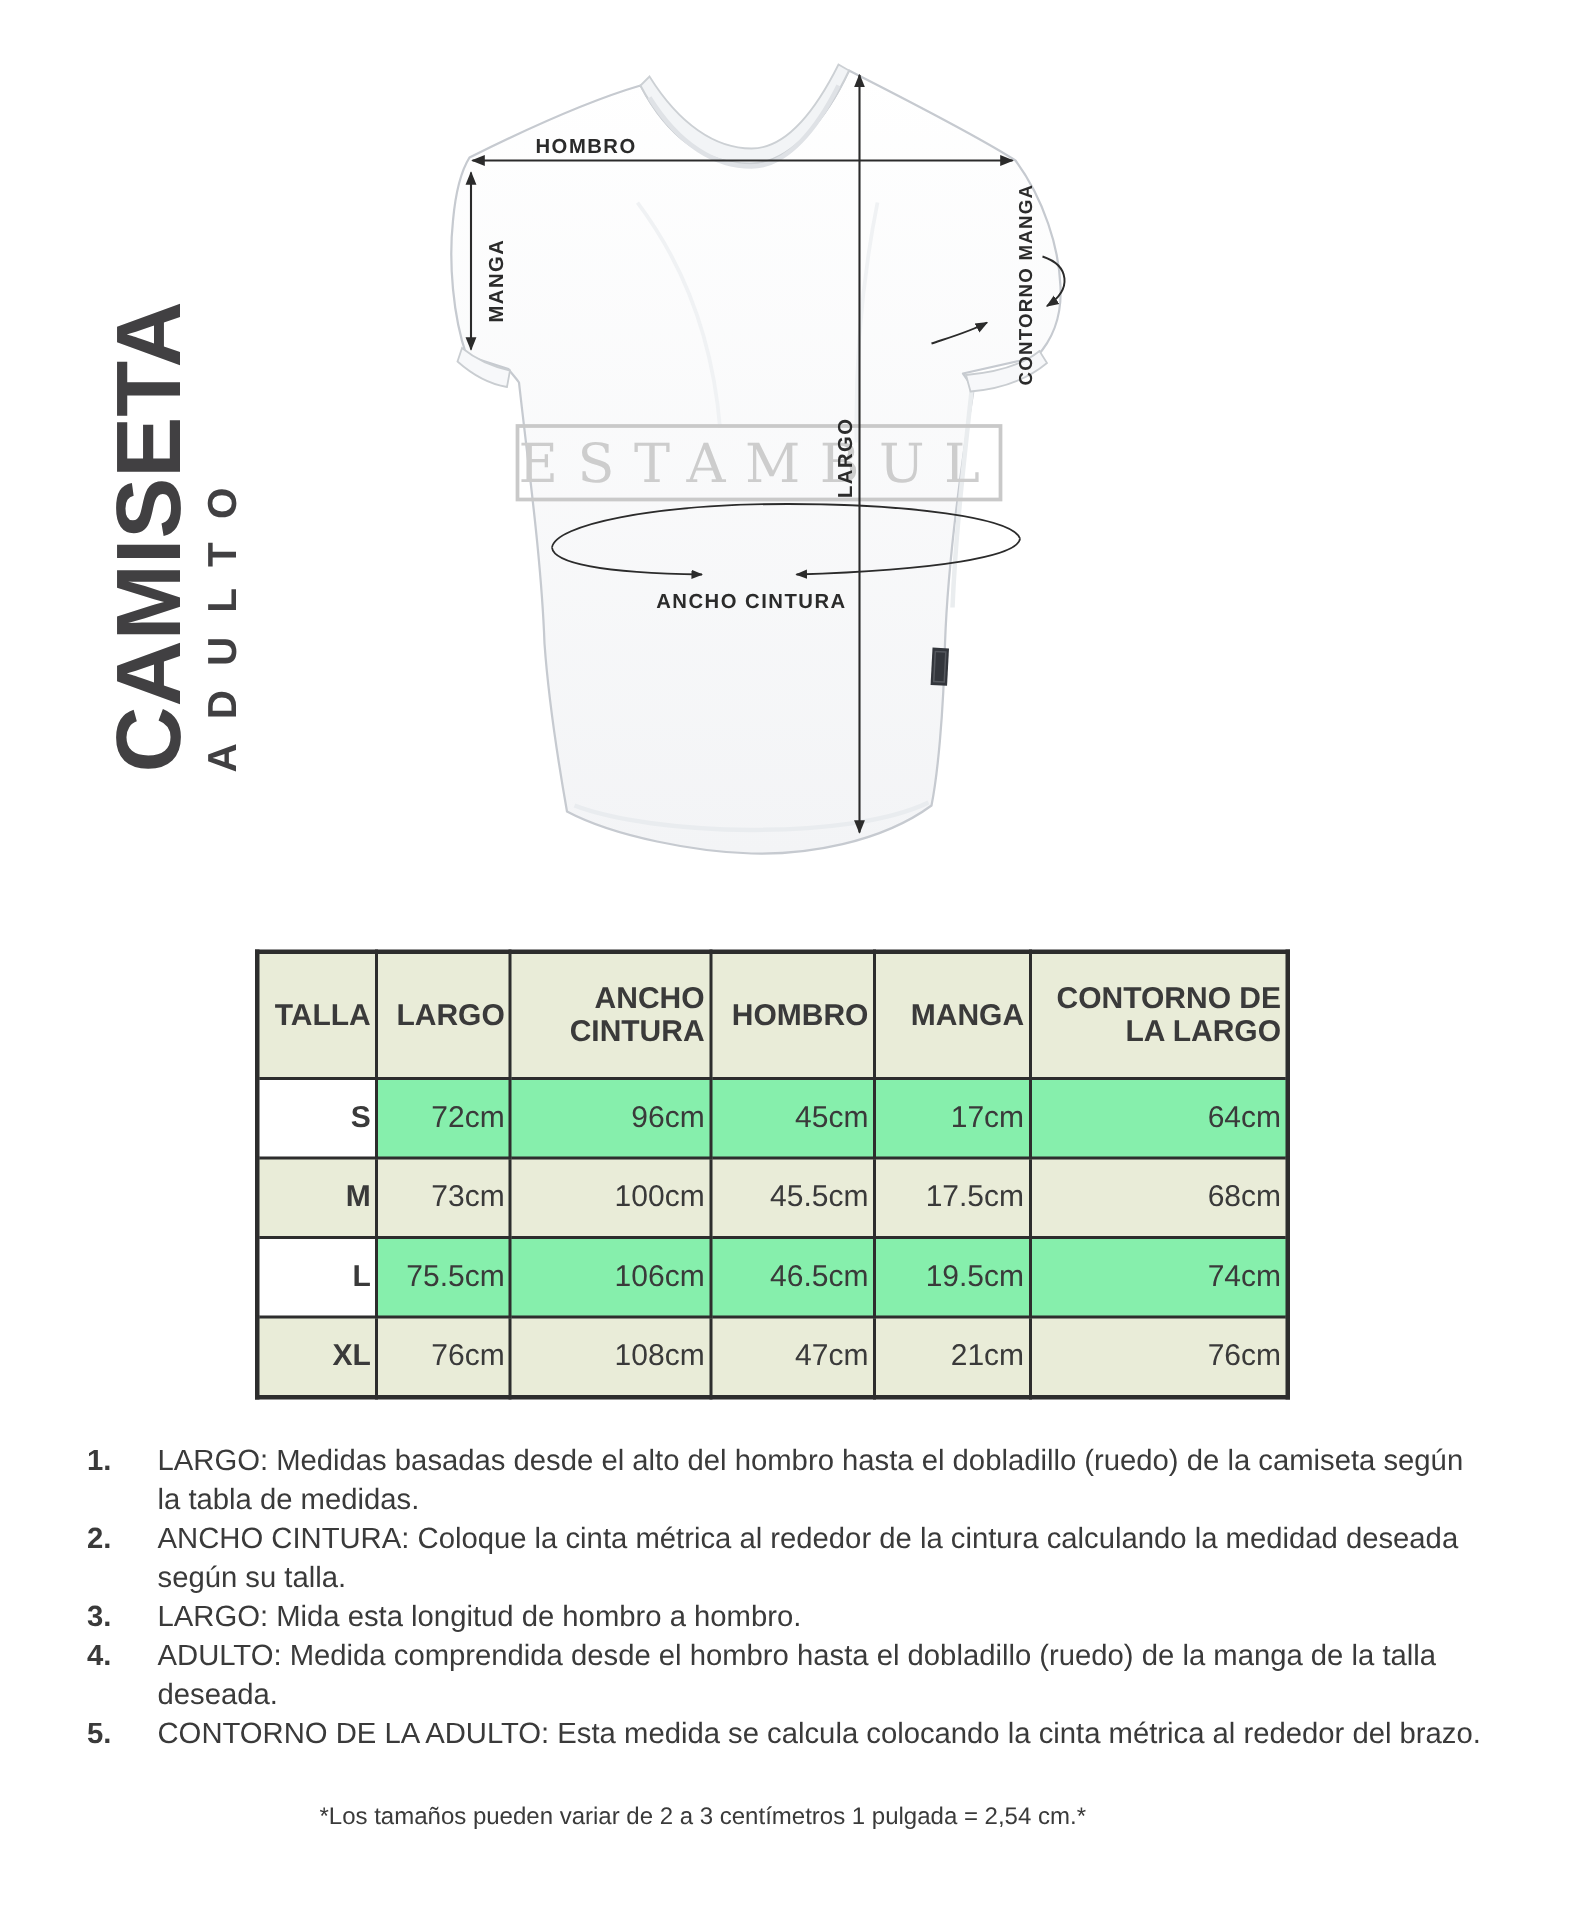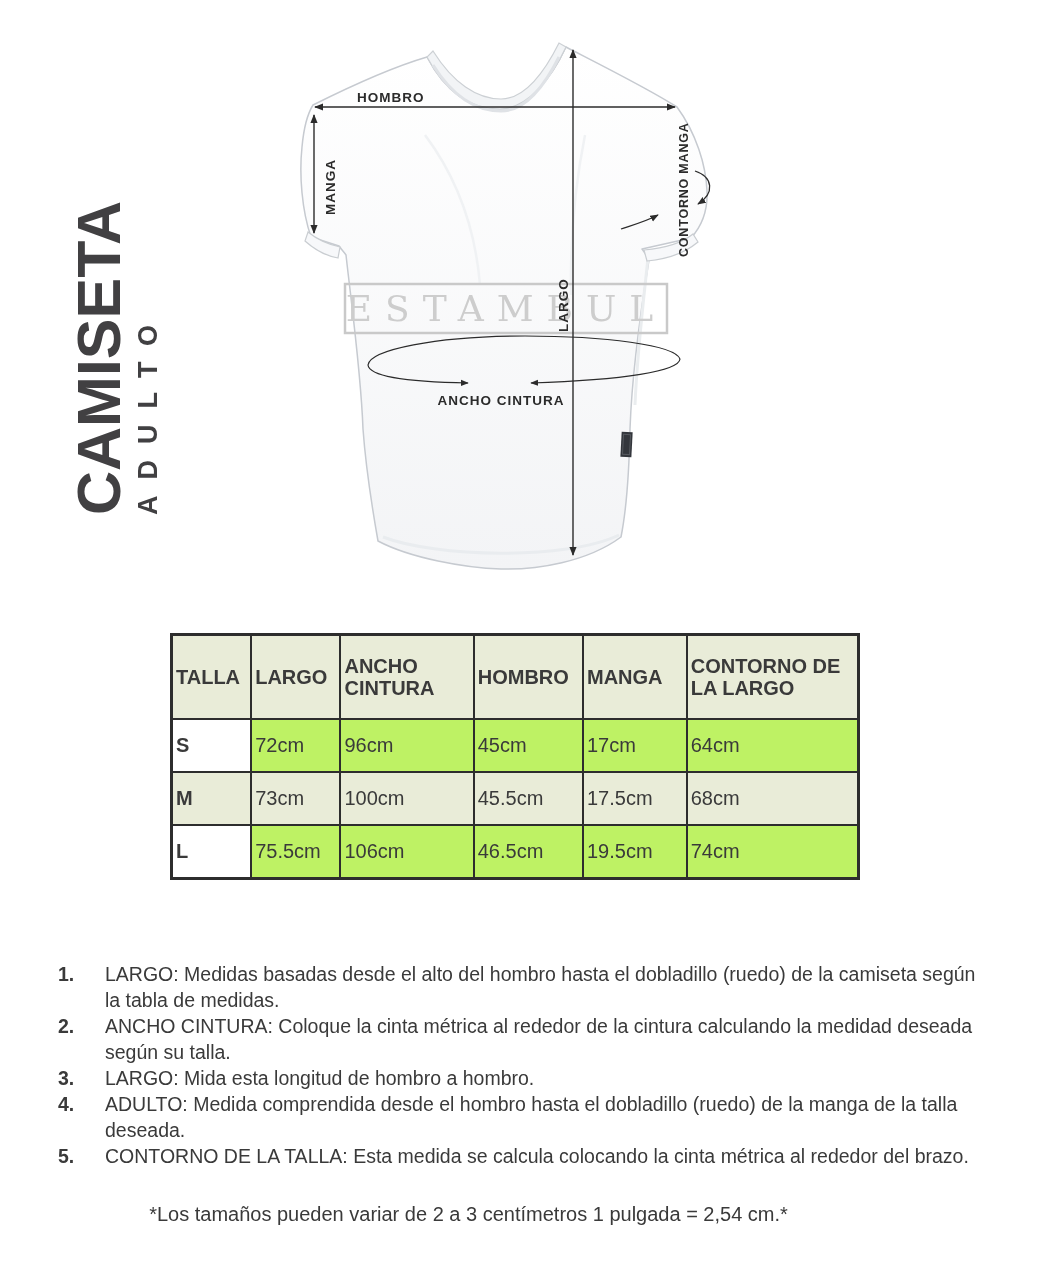--- a/index.html
+++ b/index.html
@@ -12,37 +12,37 @@
   .vtitle-main{font-size:61px;font-weight:bold;letter-spacing:0px;color:#414042;line-height:1;}
   .vtitle-sub{font-size:27px;font-weight:bold;letter-spacing:16px;color:#414042;margin-top:5px;line-height:1;}
 
   
   .shirt{position:absolute;left:275px;top:25px;width:470px;height:580px;}
 
   
   .size-table-wrap{position:absolute;left:170px;top:633px;width:690px;}
   table.size-table{width:100%;border-collapse:collapse;table-layout:fixed;
                    border:3px solid #2d2d2d;}
-  table.size-table th,table.size-table td{border:2px solid #2d2d2d;text-align:left;
+  table.size-table th,table.size-table td{border:2px solid #2d2d2d;text-align:right;
                    vertical-align:middle;padding:0 3px;color:#3a3a3a;}
   table.size-table thead th{height:82px;font-size:20px;font-weight:bold;line-height:1.1;background:#e9ecd8;}
   table.size-table tbody tr{height:53px;}
   table.size-table tbody th{font-size:20px;font-weight:bold;background:#fff;}
-  table.size-table tbody td{font-size:20px;font-weight:normal;background:#bef264;}
+  table.size-table tbody td{font-size:20px;font-weight:normal;background:#86efac;}
   table.size-table tbody tr.alt th,table.size-table tbody tr.alt td{background:#e9ecd8;}
 
   
   .notes{position:absolute;left:58px;top:961px;width:936px;list-style:none;margin:0;padding:0;}
   .notes li{display:flex;font-size:19.5px;line-height:26px;color:#3a3a3a;}
   .notes .num{width:47px;font-weight:bold;flex:0 0 47px;}
   .notes .body{flex:1;}
   .notes b{font-weight:normal;}
 
   .footnote{position:absolute;left:0;top:1203px;width:937px;text-align:center;
-            font-size:20px;color:#3a3a3a;}
+            font-size:16px;color:#3a3a3a;}
 </style>
 </head>
 <body>
 
 <div class="page">
 
   <div class="vtitle">
     <div class="vtitle-main">CAMISETA</div>
     <div class="vtitle-sub">ADULTO</div>
   </div>
@@ -169,20 +169,28 @@
           <td>68cm</td>
         </tr>
         <tr>
           <th>L</th>
           <td>75.5cm</td>
           <td>106cm</td>
           <td>46.5cm</td>
           <td>19.5cm</td>
           <td>74cm</td>
         </tr>
+        <tr class="alt">
+          <th>XL</th>
+          <td>76cm</td>
+          <td>108cm</td>
+          <td>47cm</td>
+          <td>21cm</td>
+          <td>76cm</td>
+        </tr>
       </tbody>
     </table>
   </div>
 
   <ol class="notes">
     <li>
       <span class="num">1.</span>
       <span class="body"><b>LARGO:</b><span> Medidas basadas desde el alto del hombro hasta el dobladillo (ruedo) de la camiseta según la tabla de medidas.</span></span>
     </li>
     <li>
@@ -192,19 +200,19 @@
     <li>
       <span class="num">3.</span>
       <span class="body"><b>LARGO:</b><span> Mida esta longitud de hombro a hombro.</span></span>
     </li>
     <li>
       <span class="num">4.</span>
       <span class="body"><b>ADULTO:</b><span> Medida comprendida desde el hombro hasta el dobladillo (ruedo) de la manga de la talla deseada.</span></span>
     </li>
     <li>
       <span class="num">5.</span>
-      <span class="body"><b>CONTORNO DE LA TALLA:</b><span> Esta medida se calcula colocando la cinta métrica al rededor del brazo.</span></span>
+      <span class="body"><b>CONTORNO DE LA ADULTO:</b><span> Esta medida se calcula colocando la cinta métrica al rededor del brazo.</span></span>
     </li>
   </ol>
 
   <div class="footnote">*Los tamaños pueden variar de 2 a 3 centímetros 1 pulgada = 2,54 cm.*</div>
 
 </div>
 
 </body></html>

